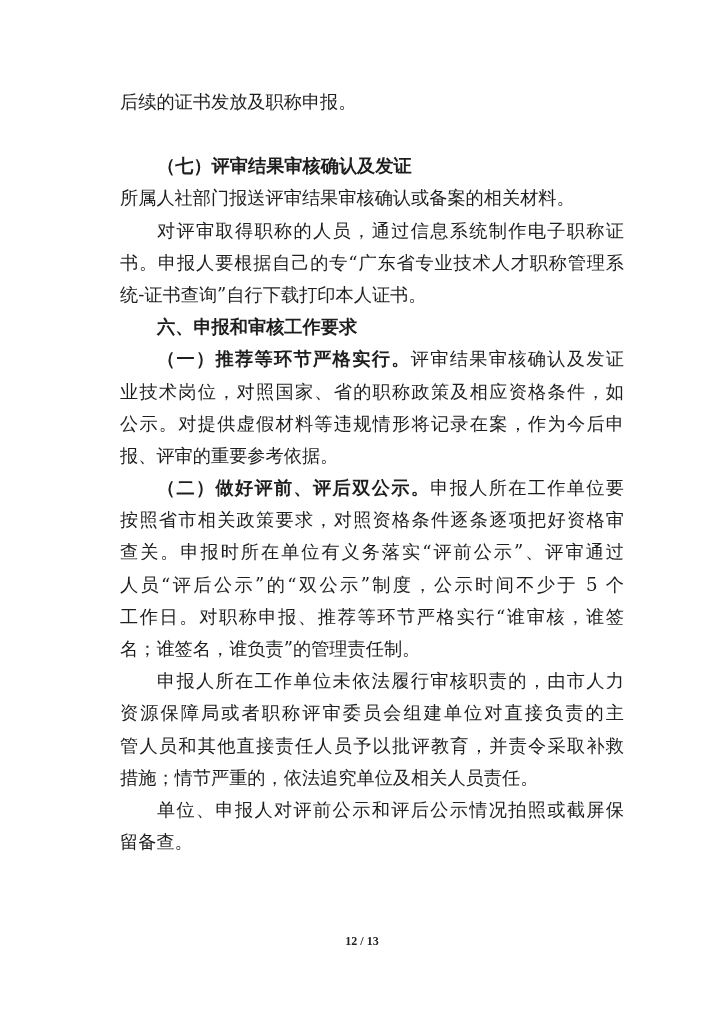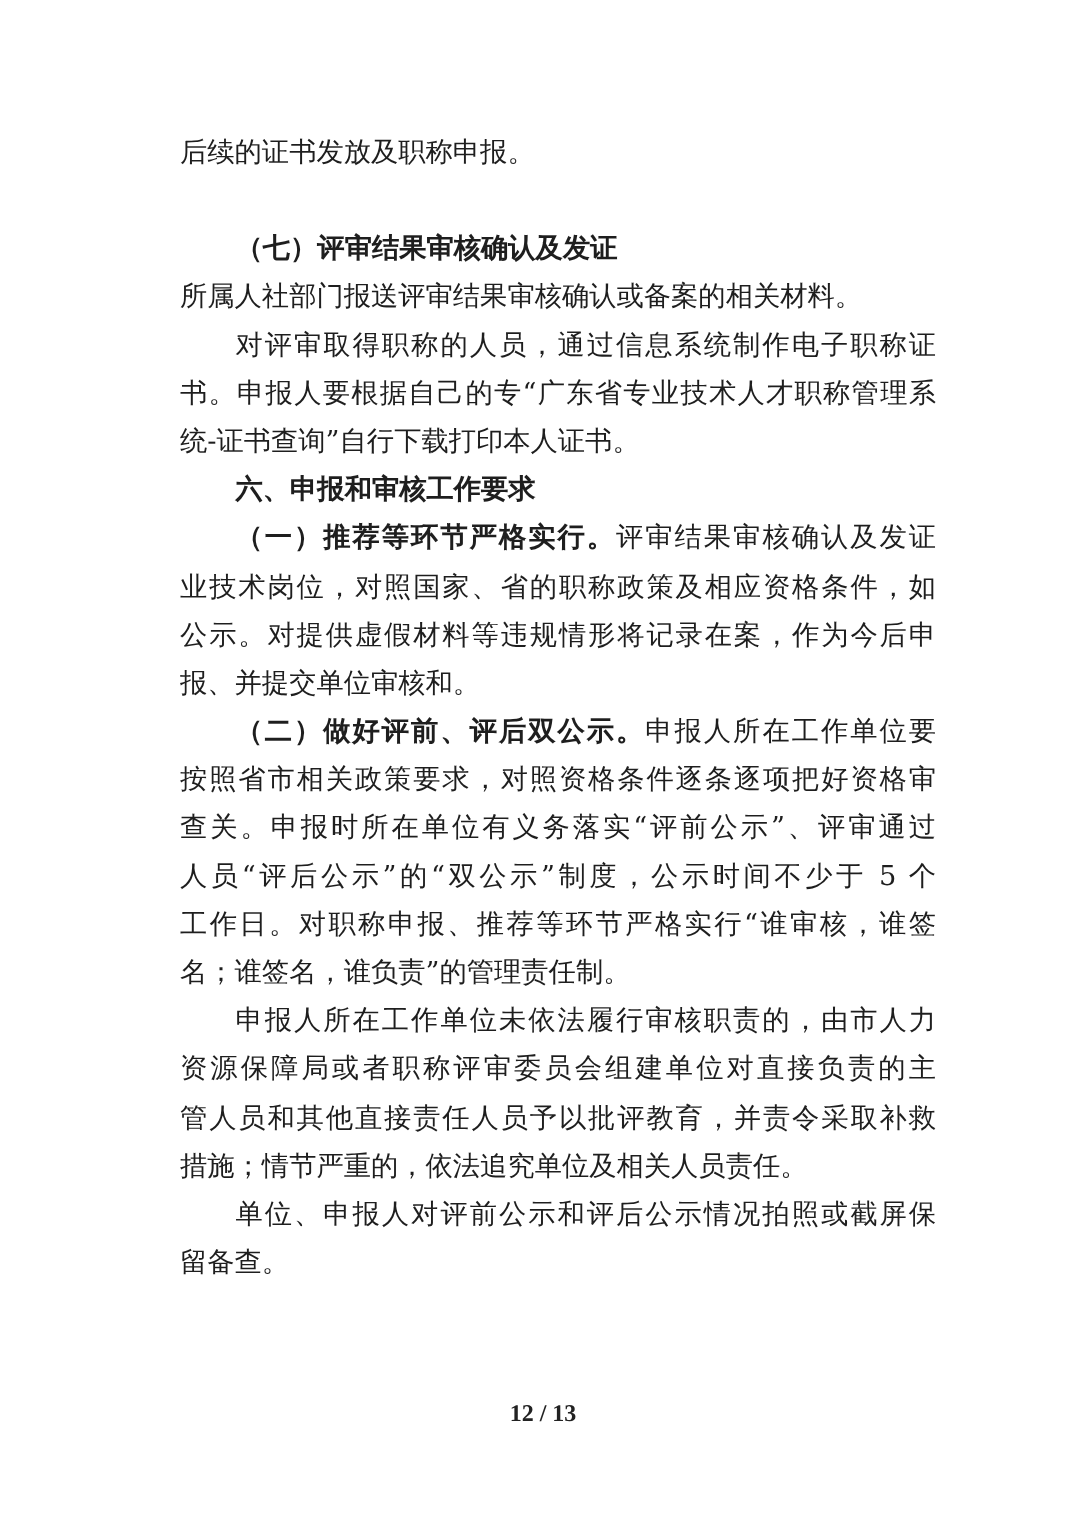--- a/index.html
+++ b/index.html
@@ -45,41 +45,41 @@
       font-weight: bold;
     }
     .page-number {
       position: absolute;
       left: 0;
       width: 724px;
       top: 934px;
       text-align: center;
       font-family: "Liberation Serif", serif;
       font-weight: bold;
-      font-size: 16px;
+      font-size: 12px;
       color: #222;
     }
   </style>
 </head>
 <body>
 
 <div class="page">
   <div class="line last">后续的证书发放及职称申报。</div>
   <div class="line indent last heading-kai">（七）评审结果审核确认及发证</div>
   <div class="line last">所属人社部门报送评审结果审核确认或备案的相关材料。</div>
   <div class="line indent">对评审取得职称的人员，通过信息系统制作电子职称证</div>
   <div class="line">书。申报人要根据自己的专“广东省专业技术人才职称管理系</div>
   <div class="line last">统-证书查询”自行下载打印本人证书。</div>
   <div class="line indent last heading-hei">六、申报和审核工作要求</div>
   <div class="line indent">
     <span class="heading-kai">（一）推荐等环节严格实行。</span><span>评审结果审核确认及发证</span>
   </div>
   <div class="line">业技术岗位，对照国家、省的职称政策及相应资格条件，如</div>
   <div class="line">公示。对提供虚假材料等违规情形将记录在案，作为今后申</div>
-  <div class="line last">报、并提交单位审核和。</div>
+  <div class="line last">报、评审的重要参考依据。</div>
   <div class="line indent">
     <span class="heading-kai">（二）做好评前、评后双公示。</span><span>申报人所在工作单位要</span>
   </div>
   <div class="line">按照省市相关政策要求，对照资格条件逐条逐项把好资格审</div>
   <div class="line">查关。申报时所在单位有义务落实“评前公示”、评审通过</div>
   <div class="line">人员“评后公示”的“双公示”制度，公示时间不少于 5 个</div>
   <div class="line">工作日。对职称申报、推荐等环节严格实行“谁审核，谁签</div>
   <div class="line last">名；谁签名，谁负责”的管理责任制。</div>
   <div class="line indent">申报人所在工作单位未依法履行审核职责的，由市人力</div>
   <div class="line">资源保障局或者职称评审委员会组建单位对直接负责的主</div>

